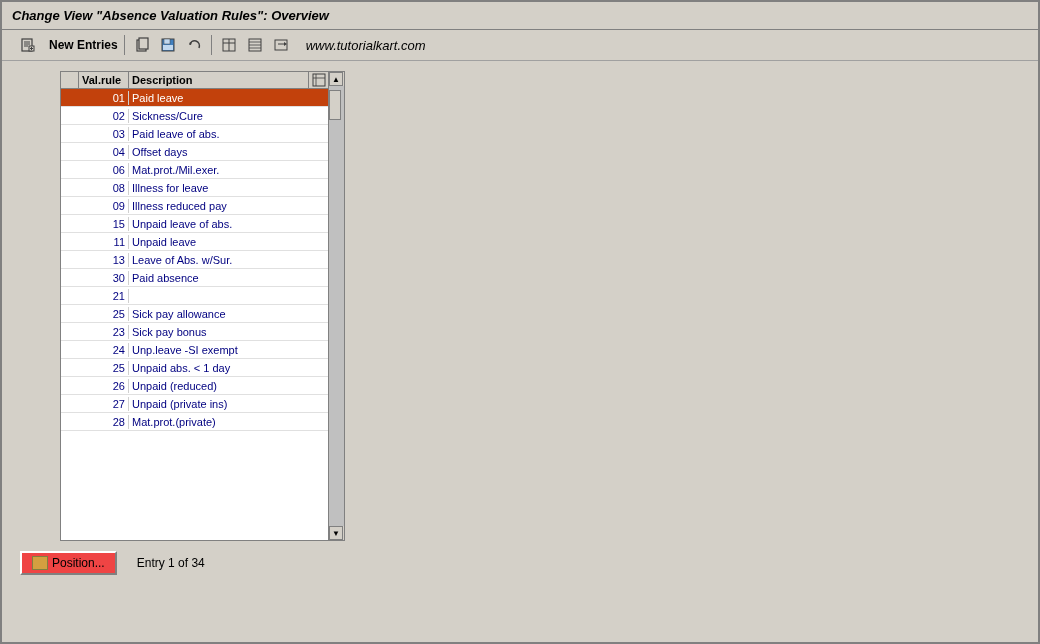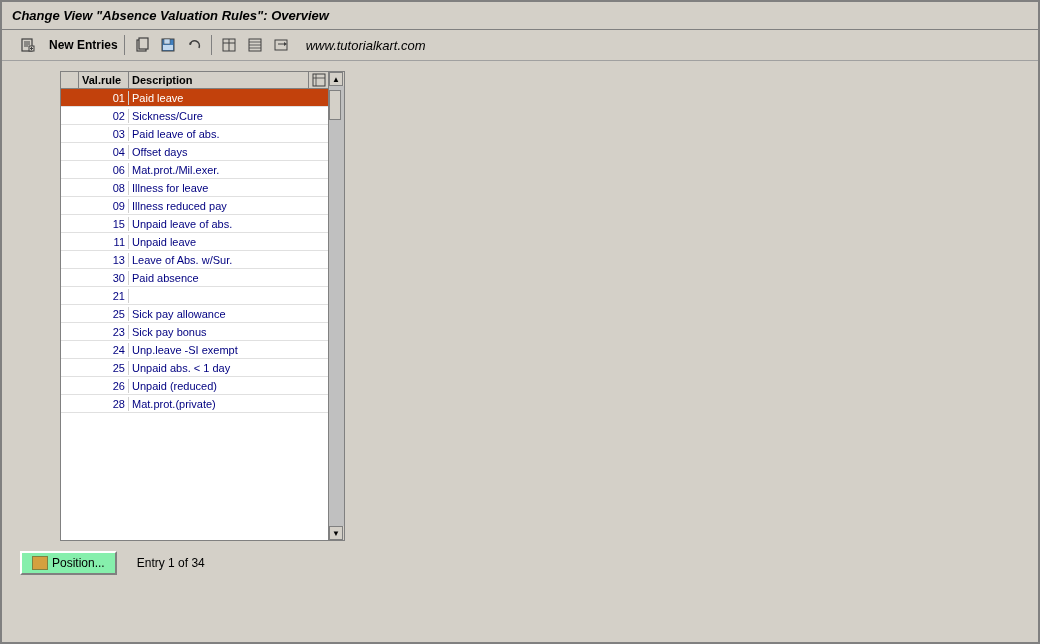--- a/index.html
+++ b/index.html
@@ -119,21 +119,21 @@
     .footer {
       padding: 10px 8px;
       display: flex;
       align-items: center;
       gap: 20px;
     }
     .position-btn {
       display: flex;
       align-items: center;
       gap: 4px;
-      background: #86efac;
+      background: #ef4444;
       border: 2px solid #ffffff;
       border-right-color: #808080;
       border-bottom-color: #808080;
       padding: 3px 10px;
       cursor: pointer;
       font-size: 12px;
     }
     .position-btn-icon {
       width: 16px;
       height: 14px;
@@ -348,20 +348,25 @@
               <div class="cell-valrule">25</div>
               <div class="cell-desc">Unpaid abs. &lt; 1 day</div>
             </div>
             <div class="table-row">
               <div class="cell-check"></div>
               <div class="cell-valrule">26</div>
               <div class="cell-desc">Unpaid (reduced)</div>
             </div>
             <div class="table-row">
               <div class="cell-check"></div>
+              <div class="cell-valrule">27</div>
+              <div class="cell-desc">Unpaid (private ins)</div>
+            </div>
+            <div class="table-row">
+              <div class="cell-check"></div>
               <div class="cell-valrule">28</div>
               <div class="cell-desc">Mat.prot.(private)</div>
             </div>
           </div>
       </div>
 
       <div style="width:16px; display:flex; flex-direction:column; background:#d4d0c8; border:1px solid #808080; border-left:none;">
         <div style="width:14px;height:14px;background:#d4d0c8;border:1px solid #808080;display:flex;align-items:center;justify-content:center;cursor:pointer;font-size:8px;">▲</div>
         <div style="flex:1;background:#c0c0c0;position:relative;">
           <div style="width:12px;height:30px;background:#d4d0c8;border:1px solid #808080;position:absolute;top:4px;left:0;"></div>

